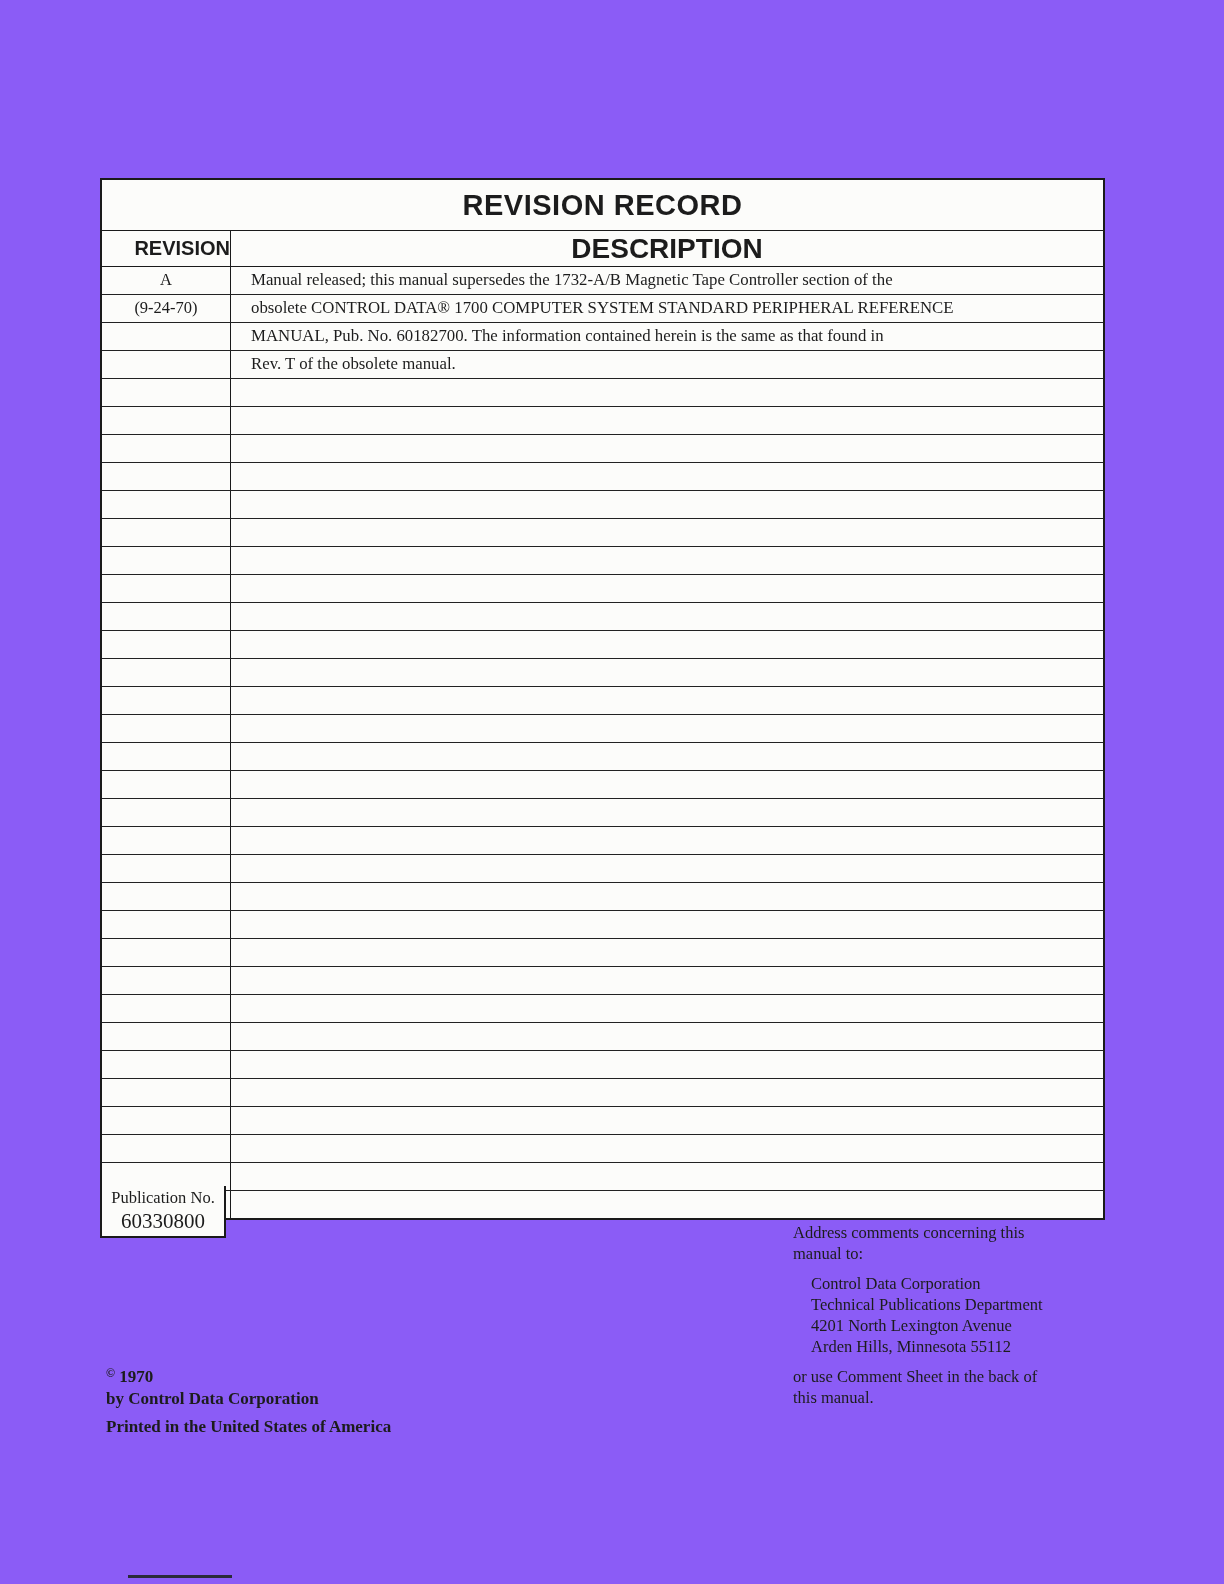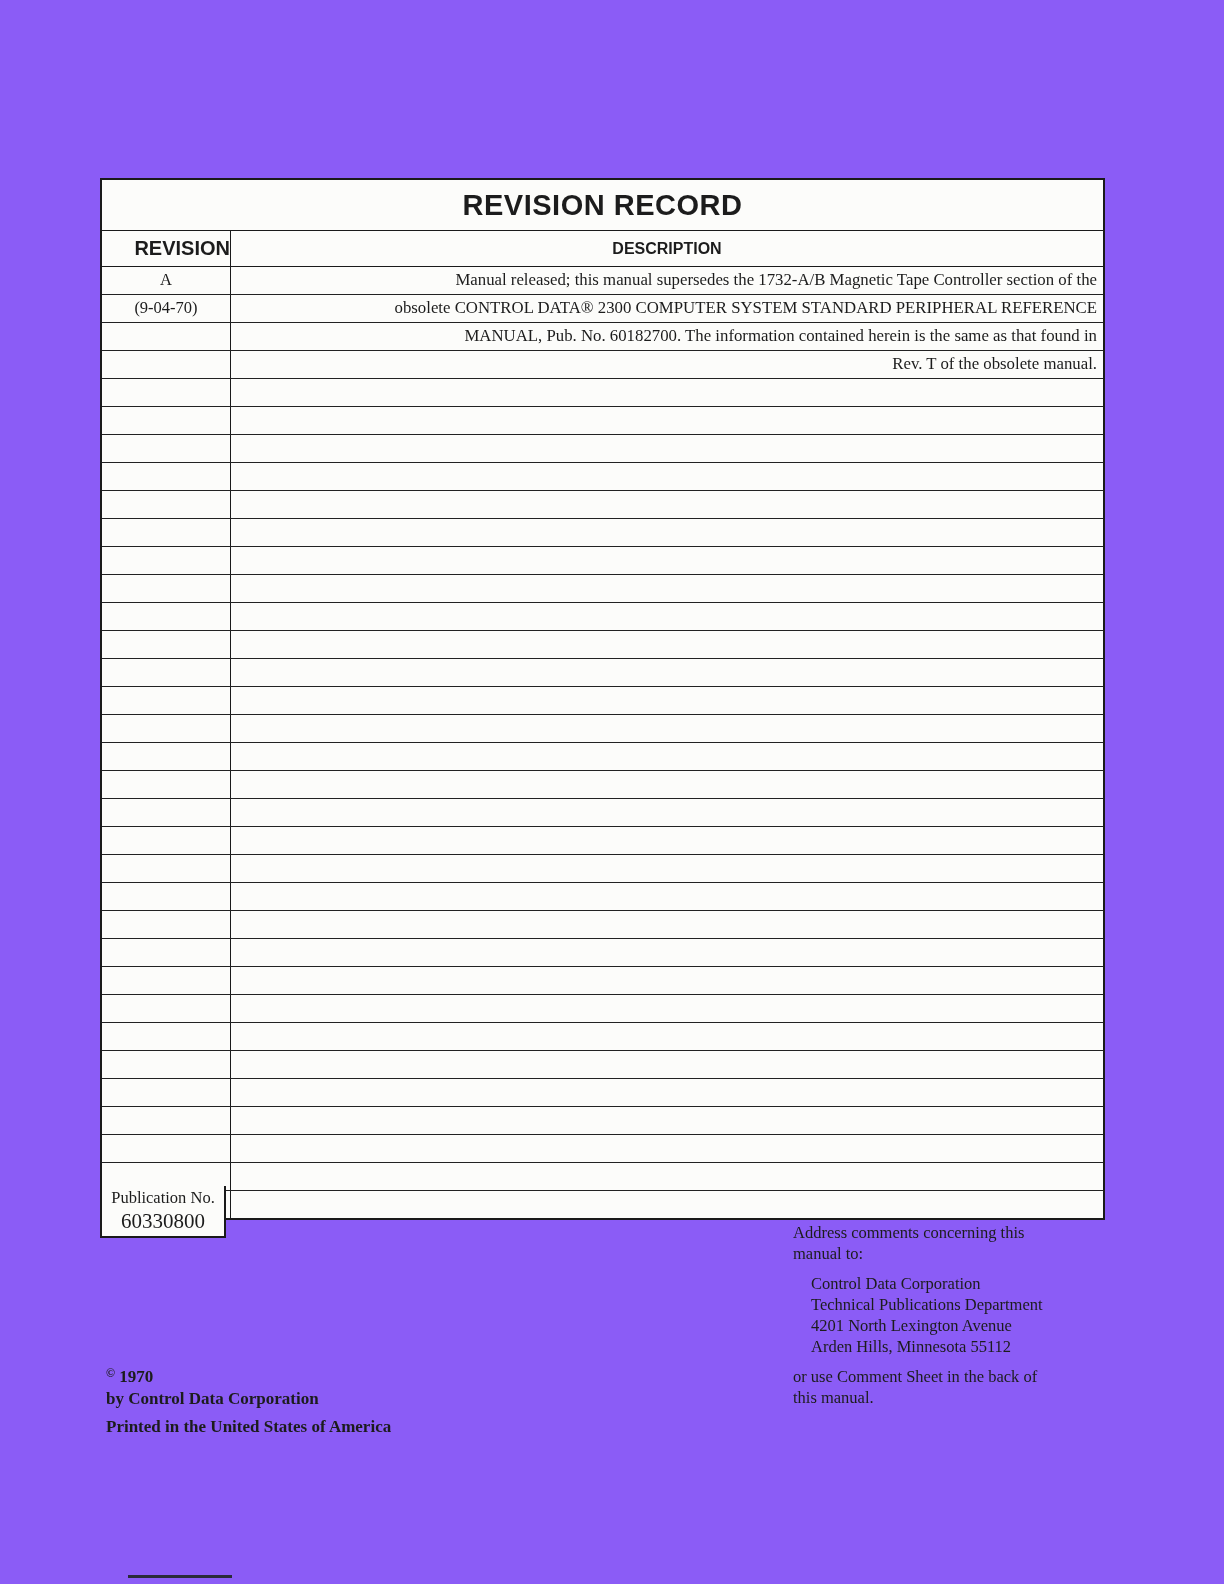--- a/index.html
+++ b/index.html
@@ -47,32 +47,31 @@
     text-align: right;
     font-family: "Liberation Sans", sans-serif;
     font-weight: bold;
     font-size: 20px;
   }
   .tbl-head .col-desc {
     line-height: 35px;
     text-align: center;
     font-family: "Liberation Sans", sans-serif;
     font-weight: bold;
-    font-size: 16px;
+    font-size: 28px;
   }
   .col-rev {
     width: 129px;
     flex: 0 0 129px;
     border-right: 1px solid #1a1a1a;
     box-sizing: border-box;
   }
   .col-desc {
     flex: 1 1 auto;
     box-sizing: border-box;
-    text-align: right;
   }
   .tbl-row {
     display: flex;
     height: 27px;
     border-bottom: 1px solid #222;
   }
   .tbl-row:last-child {
     border-bottom: none;
   }
   .tbl-row .col-rev {
@@ -171,22 +170,22 @@
     <div class="tbl-head">
       <div class="col-rev">REVISION</div>
       <div class="col-desc">DESCRIPTION</div>
     </div>
     <div id="table-body">
         <div class="tbl-row">
           <div class="col-rev">A</div>
           <div class="col-desc">Manual released; this manual supersedes the  1732-A/B Magnetic Tape Controller  section of the</div>
         </div>
         <div class="tbl-row">
-          <div class="col-rev">(9-04-70)</div>
-          <div class="col-desc">obsolete CONTROL DATA® 2300 COMPUTER SYSTEM STANDARD PERIPHERAL REFERENCE</div>
+          <div class="col-rev">(9-24-70)</div>
+          <div class="col-desc">obsolete CONTROL DATA® 1700 COMPUTER SYSTEM STANDARD PERIPHERAL REFERENCE</div>
         </div>
         <div class="tbl-row">
           <div class="col-rev"></div>
           <div class="col-desc">MANUAL,  Pub.  No.  60182700.   The information contained herein is the same as that found in</div>
         </div>
         <div class="tbl-row">
           <div class="col-rev"></div>
           <div class="col-desc">Rev.  T of the obsolete manual.</div>
         </div>
         <div class="tbl-row">

